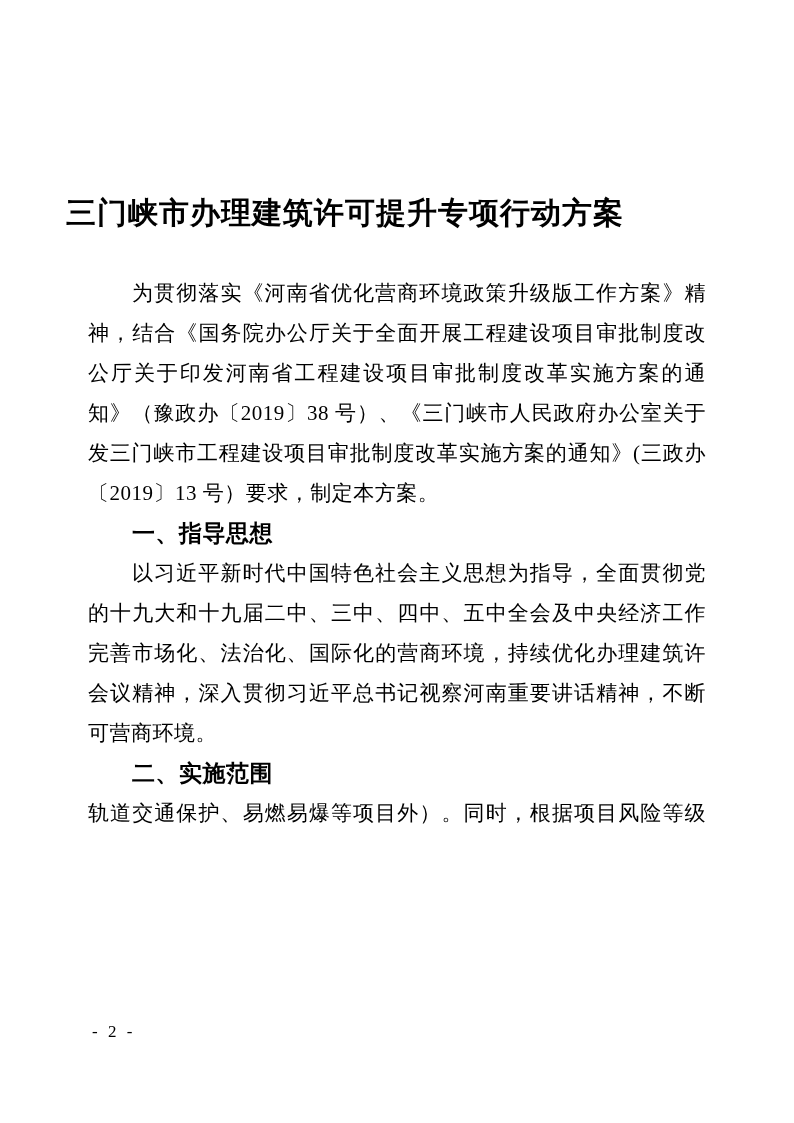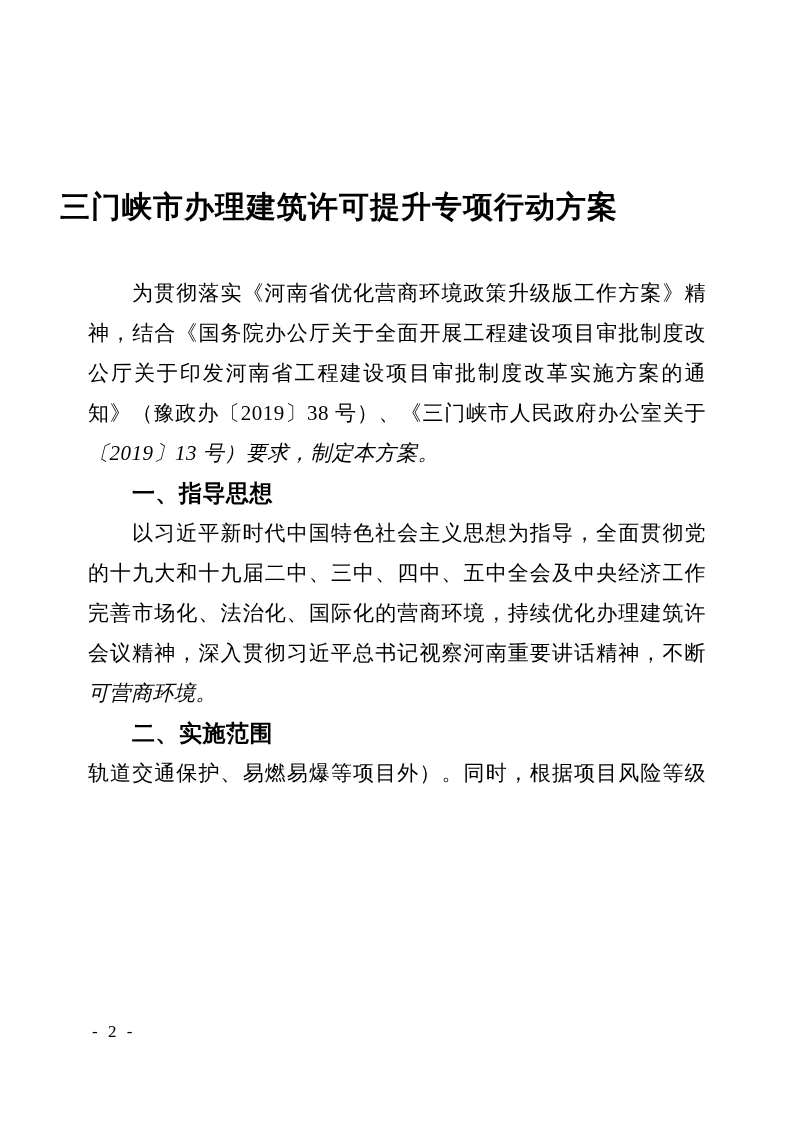--- a/index.html
+++ b/index.html
@@ -14,21 +14,21 @@
     background: #ffffff;
     overflow: hidden;
     color: #000000;
     font-family: "Liberation Serif", serif;
   }
   .doc-title {
     position: absolute;
     top: 182px;
     left: 0;
     width: 666px;
-    margin: 6px;
+    margin: 12px;
     text-align: center;
     font-family: "DejaVu Sans", sans-serif;
     font-weight: bold;
     font-size: 30px;
     line-height: 38px;
     letter-spacing: 1px;
   }
   .body-text {
     position: absolute;
     top: 273px;
@@ -43,21 +43,20 @@
     text-align: justify;
     text-align-last: justify;
     letter-spacing: 0.5px;
   }
   .tline.first {
     text-indent: 44px;
   }
   .tline.last {
     text-align: left;
     text-align-last: left;
-    font-style: italic;
   }
   .tline.heading {
     font-family: "DejaVu Sans", sans-serif;
     font-weight: bold;
     font-size: 23px;
     text-align: left;
     text-align-last: left;
     text-indent: 44px;
   }
   .page-number {
@@ -76,20 +75,21 @@
 <div class="page">
 
   <h1 class="doc-title">三门峡市办理建筑许可提升专项行动方案</h1>
 
   <div class="body-text">
 
     <div class="tline first">为贯彻落实《河南省优化营商环境政策升级版工作方案》精</div>
     <div class="tline">神，结合《国务院办公厅关于全面开展工程建设项目审批制度改</div>
     <div class="tline">公厅关于印发河南省工程建设项目审批制度改革实施方案的通</div>
     <div class="tline">知》（豫政办〔2019〕38 号）、《三门峡市人民政府办公室关于印</div>
+    <div class="tline">发三门峡市工程建设项目审批制度改革实施方案的通知》(三政办</div>
     <div class="tline last">〔2019〕13 号）要求，制定本方案。</div>
 
     <div class="tline heading">一、指导思想</div>
 
     <div class="tline first">以习近平新时代中国特色社会主义思想为指导，全面贯彻党</div>
     <div class="tline">的十九大和十九届二中、三中、四中、五中全会及中央经济工作</div>
     <div class="tline">完善市场化、法治化、国际化的营商环境，持续优化办理建筑许</div>
     <div class="tline">会议精神，深入贯彻习近平总书记视察河南重要讲话精神，不断</div>
     <div class="tline last">可营商环境。</div>
 

